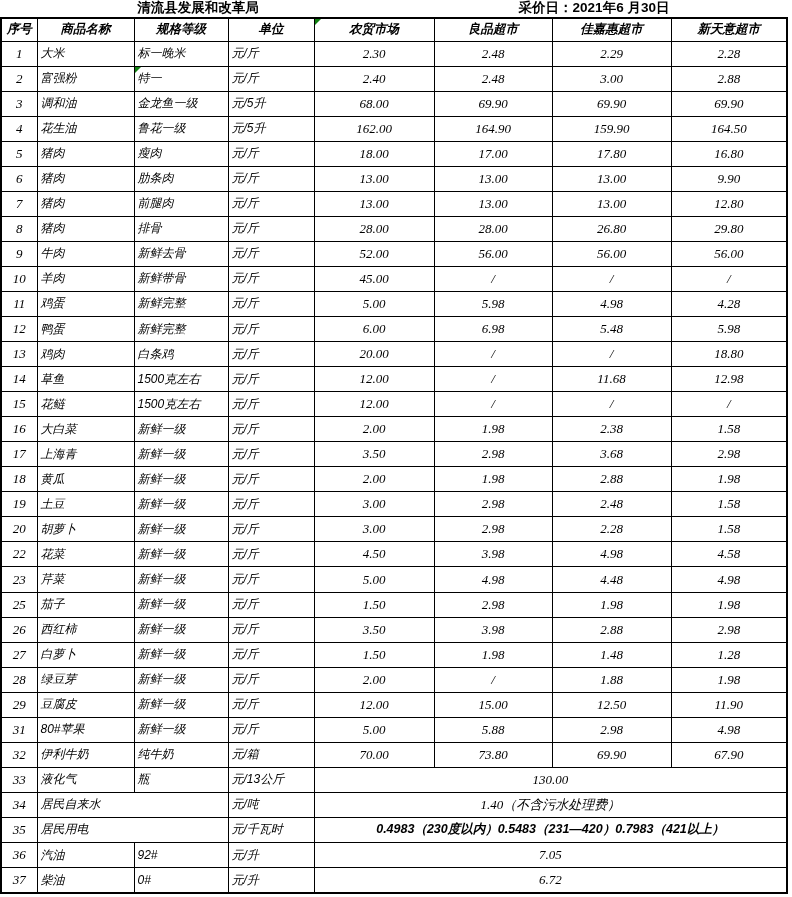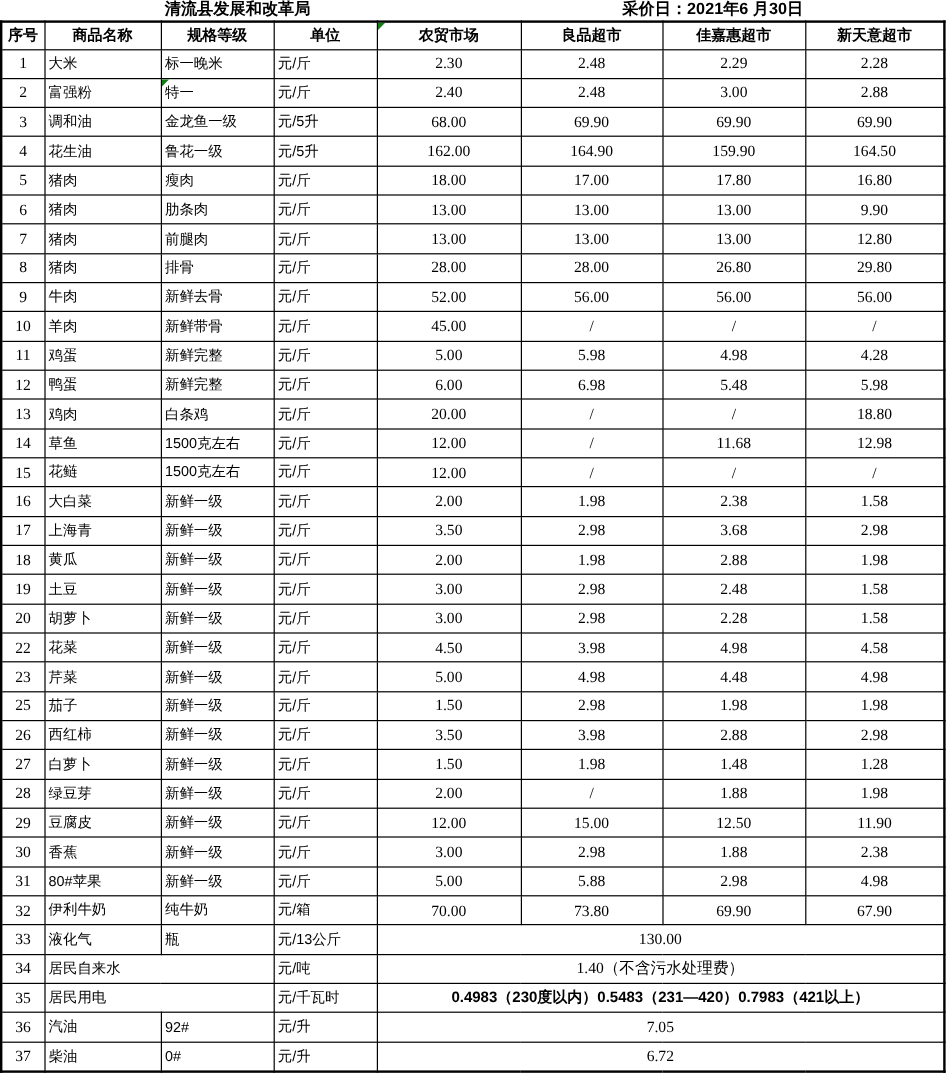--- a/index.html
+++ b/index.html
@@ -18,20 +18,21 @@
     font-size: 13.5px;
     line-height: 16px;
   }
   .titlebar .half { width: 50%; text-align: center; white-space: nowrap; }
   table.price-table {
     border-collapse: collapse;
     table-layout: fixed;
     width: 786px;
     height: 877px;
     border: 2px solid #000;
+    font-style: italic;
   }
   th, td {
     border: 1px solid #000;
     padding: 0 3px;
     font-size: 12px;
     white-space: nowrap;
     overflow: hidden;
     position: relative;
     vertical-align: middle;
   }
@@ -370,30 +371,20 @@
         <td class="c-num">29</td>
         <td class="c-name">豆腐皮</td>
         <td class="c-spec">新鲜一级</td>
         <td class="c-unit">元/斤</td>
         <td class="c-price">12.00</td>
         <td class="c-price">15.00</td>
         <td class="c-price">12.50</td>
         <td class="c-price">11.90</td>
       </tr>
       <tr style="height: 23px;">
-        <td class="c-num">30</td>
-        <td class="c-name">香蕉</td>
-        <td class="c-spec">新鲜一级</td>
-        <td class="c-unit">元/斤</td>
-        <td class="c-price">3.00</td>
-        <td class="c-price">2.98</td>
-        <td class="c-price">1.88</td>
-        <td class="c-price">2.38</td>
-      </tr>
-      <tr style="height: 23px;">
         <td class="c-num">31</td>
         <td class="c-name">80#苹果</td>
         <td class="c-spec">新鲜一级</td>
         <td class="c-unit">元/斤</td>
         <td class="c-price">5.00</td>
         <td class="c-price">5.88</td>
         <td class="c-price">2.98</td>
         <td class="c-price">4.98</td>
       </tr>
       <tr style="height: 23px;">

